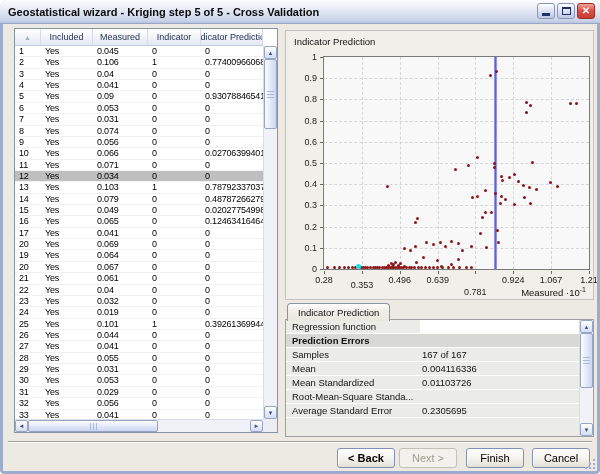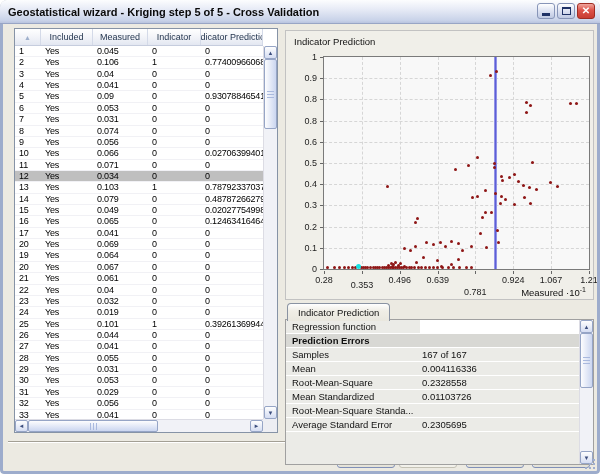--- a/index.html
+++ b/index.html
@@ -58,21 +58,21 @@
   .ytick{position:absolute;width:30px;text-align:right;font-size:9px;color:#222;line-height:10px;}
   .xtick{position:absolute;width:34px;text-align:center;font-size:9px;color:#222;line-height:10px;}
   .tm-y{position:absolute;width:3px;height:1px;background:#666;}
   .tm-x{position:absolute;width:1px;height:3px;background:#666;}
   .xlabel{position:absolute;top:255px;right:7px;font-size:9.5px;color:#111;}
   .xlabel sup{font-size:7px;}
   
   .tab{position:absolute;left:287px;top:303px;height:17px;padding:0 10px;z-index:2;
     background:linear-gradient(#FFFFFF,#F0EEE6 40%,#E9E7DE);border:1px solid #8A93A2;border-bottom:none;
     border-radius:4px 4px 0 0;font-size:9.5px;color:#111;display:flex;align-items:center;}
-  .stats{position:absolute;left:285px;top:319px;width:309px;height:146px;background:#EBEBE7;
+  .stats{position:absolute;left:285px;top:319px;width:309px;height:118px;background:#EBEBE7;
     border:1px solid #A0A0A0;box-sizing:border-box;z-index:1;}
   .srows{position:absolute;left:0;top:0;right:14px;bottom:0;overflow:hidden;}
   .srow{display:flex;height:14px;box-sizing:border-box;border-bottom:1px solid #FFFFFF;
     font-size:9.5px;color:#111;align-items:stretch;}
   .slabel{width:128px;padding-left:6px;display:flex;align-items:center;overflow:hidden;white-space:nowrap;}
   .sval{flex:1;display:flex;align-items:center;padding-left:2px;overflow:hidden;white-space:nowrap;}
   .srow.section{background:#D8D8D4;font-weight:bold;}
   .srow.input .sval{background:#FFFFFF;}
   .stats-sb{position:absolute;top:0;right:0;width:14px;bottom:0;background:#F1F2F7;border-left:1px solid #DCDCE4;box-sizing:border-box;}
   
@@ -569,24 +569,20 @@
         </div>
         <div class="srow data">
           <div class="slabel">Samples</div>
           <div class="sval">167 of 167</div>
         </div>
         <div class="srow data">
           <div class="slabel">Mean</div>
           <div class="sval">0.004116336</div>
         </div>
         <div class="srow data">
-          <div class="slabel">Root-Mean-Square</div>
-          <div class="sval">0.2328558</div>
-        </div>
-        <div class="srow data">
           <div class="slabel">Mean Standardized</div>
           <div class="sval">0.01103726</div>
         </div>
         <div class="srow data">
           <div class="slabel">Root-Mean-Square Standa...</div>
         </div>
         <div class="srow data">
           <div class="slabel">Average Standard Error</div>
           <div class="sval">0.2305695</div>
         </div>

